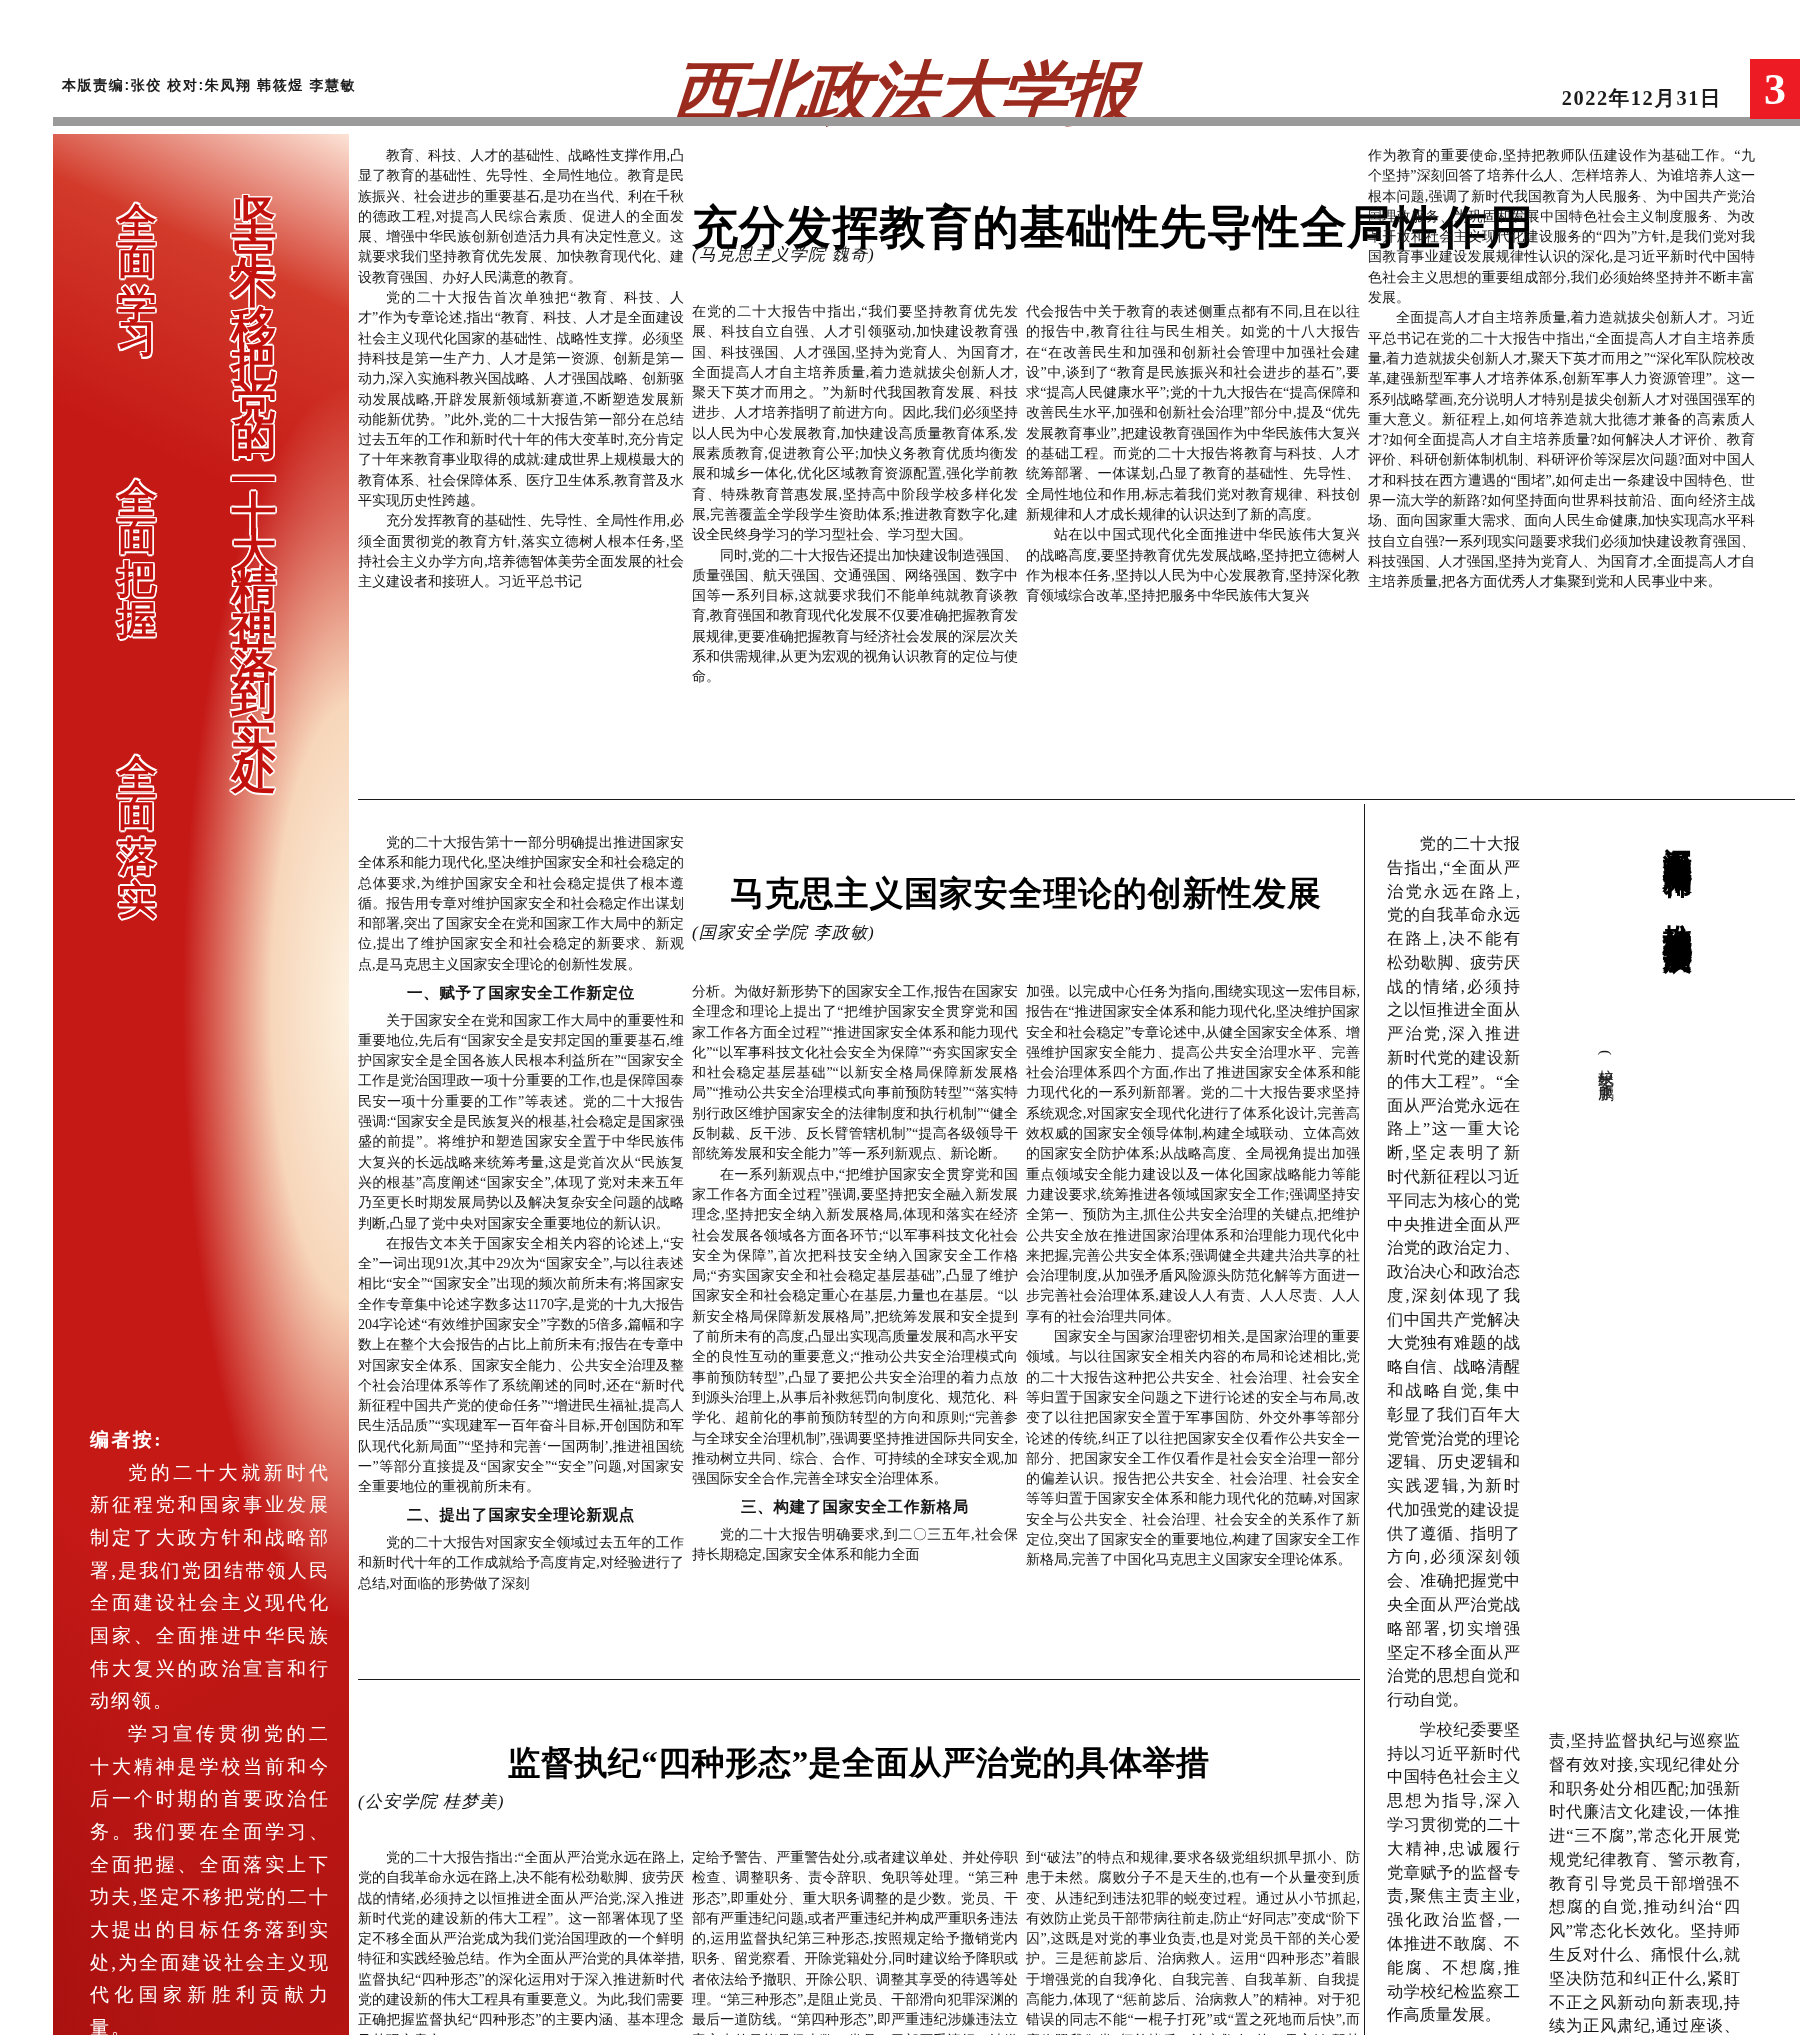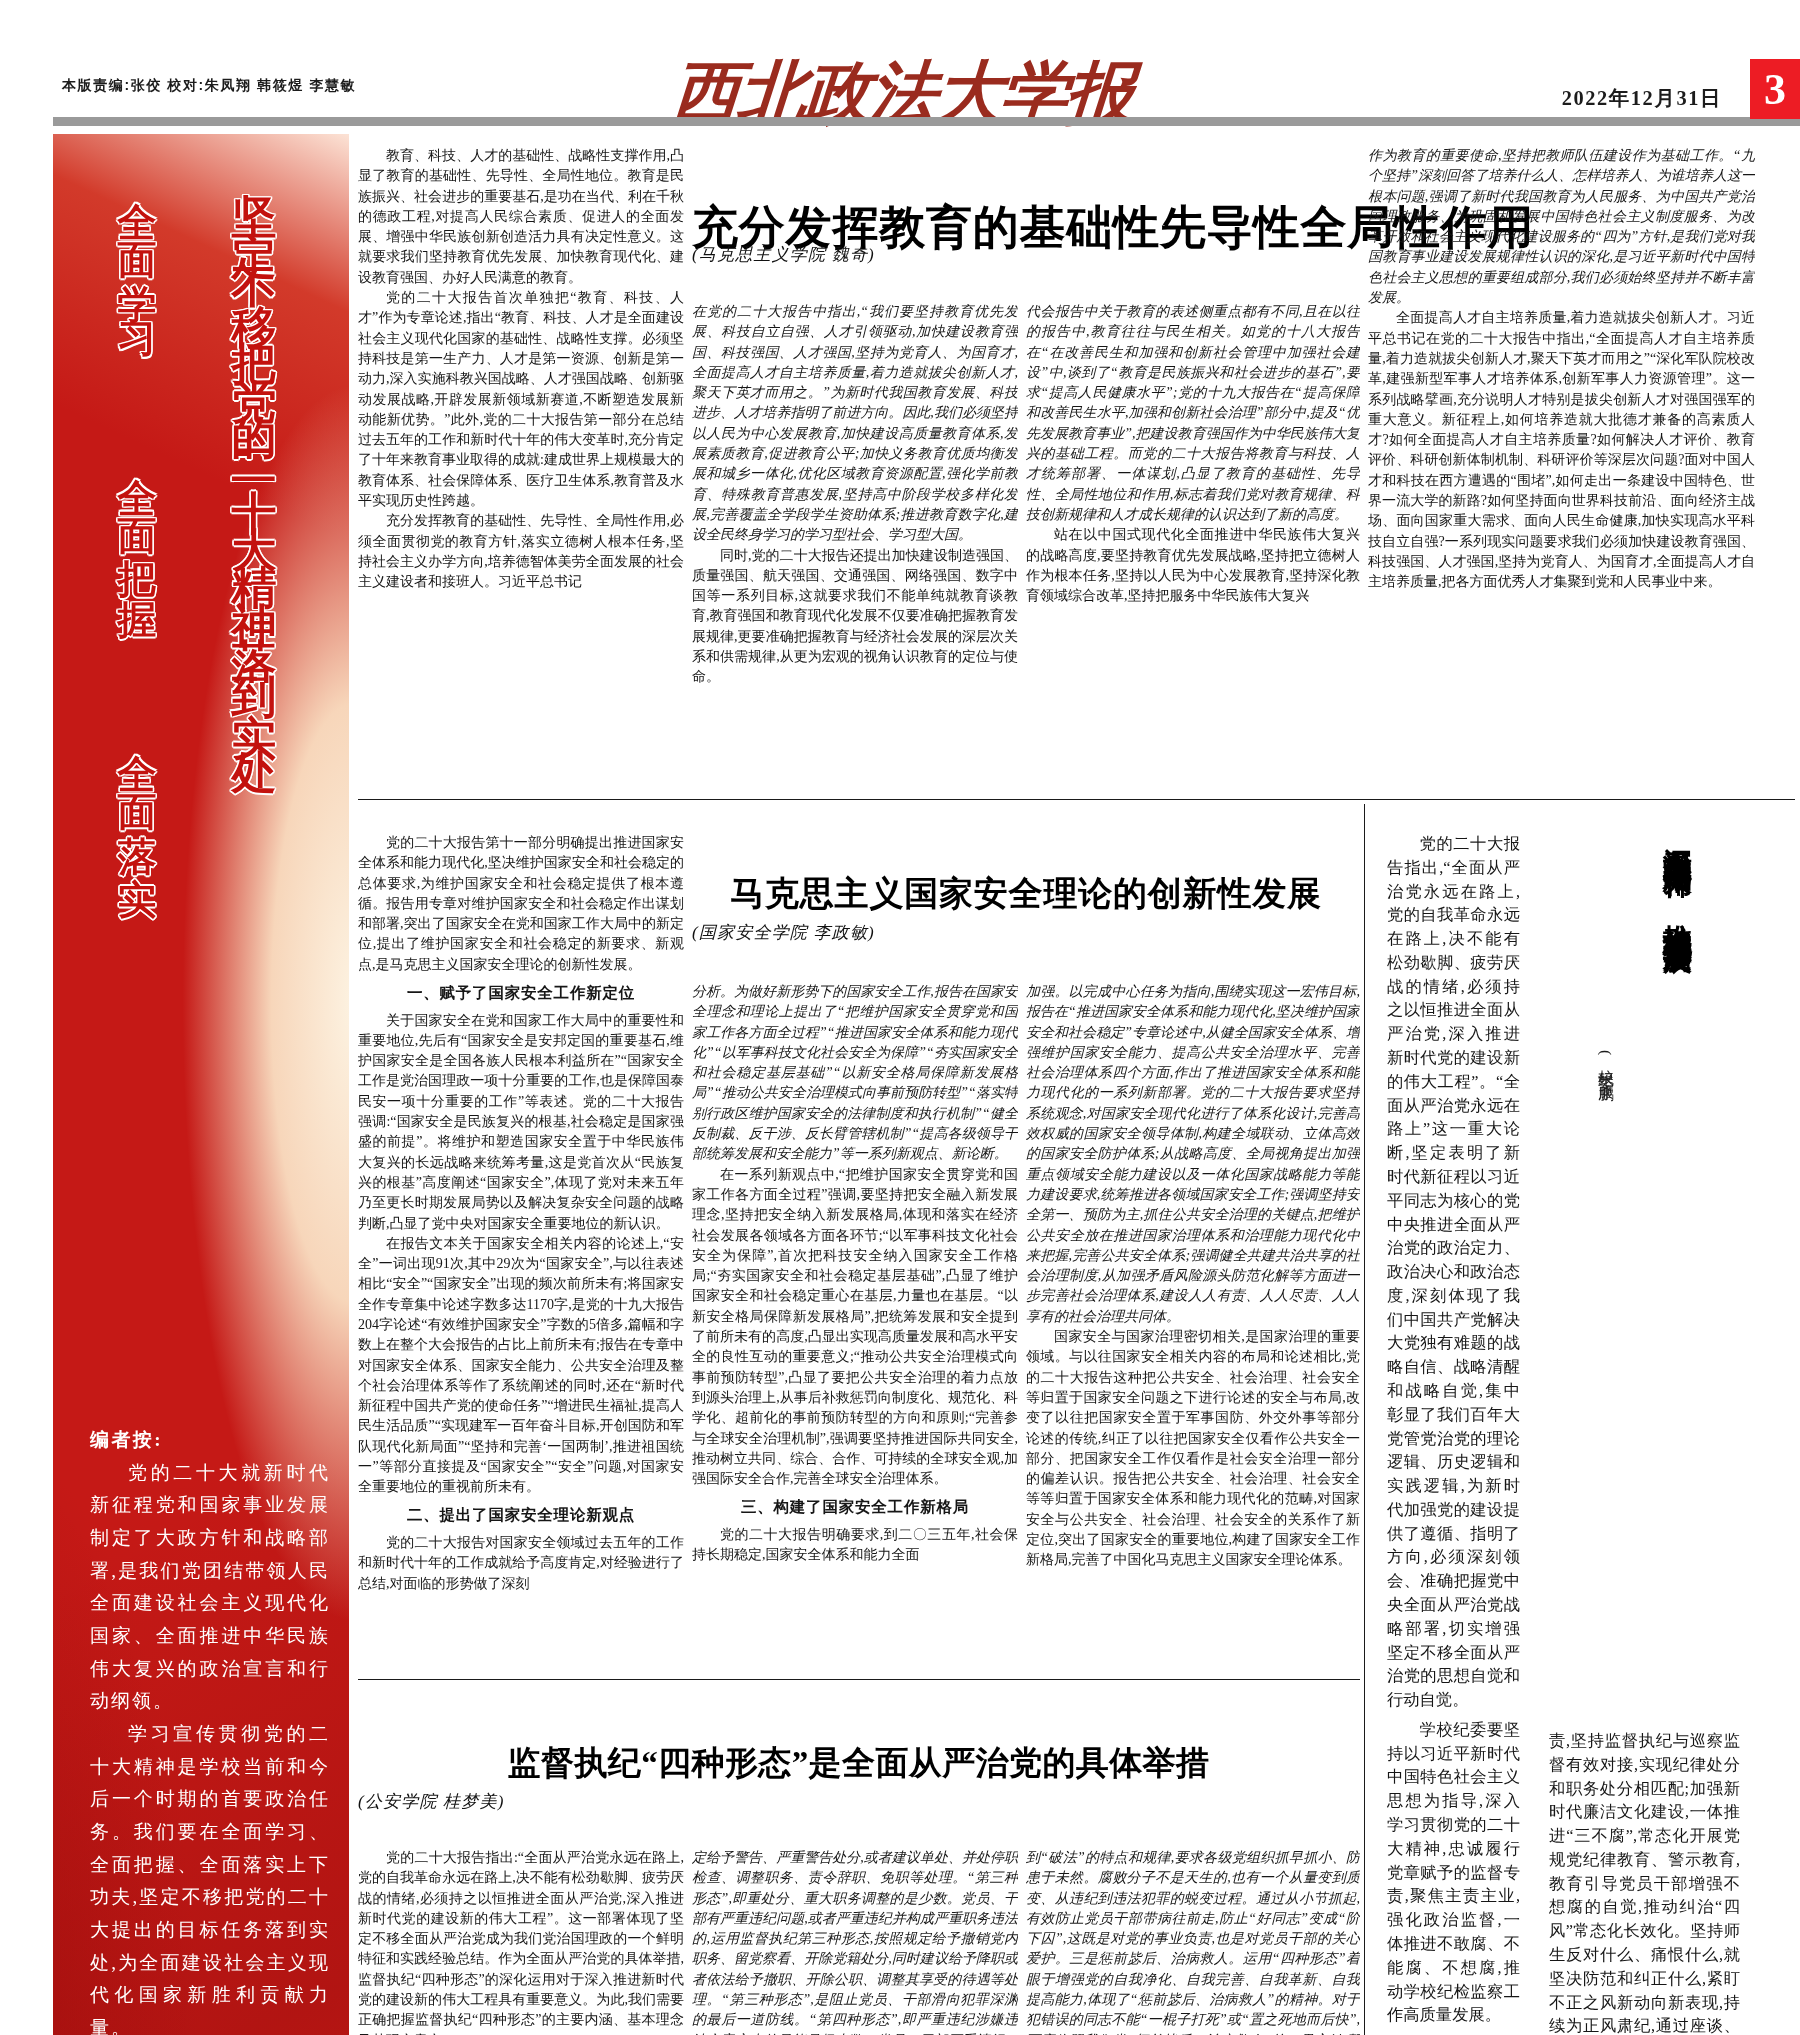--- a/index.html
+++ b/index.html
@@ -33,21 +33,21 @@
   .ednote{left:37px;top:1290px;width:240px;color:#ffffff;font-size:19px;line-height:1.72;text-align:justify;}
   .ednote .lbl{font-weight:bold;letter-spacing:2.4px;}
   .ednote p{margin:0;text-indent:2em;letter-spacing:2px;}
   
   .hrule1{left:358px;top:799px;width:1437px;height:1.2px;background:#1a1a1a;}
   .hrule2{left:358px;top:1679px;width:1002px;height:1.2px;background:#1a1a1a;}
   .vrule{left:1364px;top:804px;width:0.8px;height:1744px;background:#1a1a1a;}
   
   .col{overflow:hidden;text-align:justify;font-size:14px;line-height:1.45;color:#161616;}
   .col p{margin:0;text-indent:2em;}
-  .col p.cont{text-indent:0;font-style:italic;}
+  .col p.cont{text-indent:0;}
   .sub{font-family:"Liberation Sans","DejaVu Sans",sans-serif;font-weight:bold;text-align:center;text-indent:0 !important;
     font-size:15.5px;margin:6.5px 0 !important;letter-spacing:0.8px;}
   .headline{font-weight:900;text-align:center;white-space:nowrap;color:#000;}
   .byline{text-align:left;font-size:17px;letter-spacing:1.2px;color:#111;font-style:italic;}
   
   .a1-title{left:692px;top:166px;width:668px;font-size:46px;letter-spacing:0.8px;}
   .a1-byline{left:692px;top:243px;width:668px;}
   .a1c1{left:358px;top:146px;width:326px;height:608px;}
   .a1c2{left:692px;top:302px;width:326px;height:452px;}
   .a1c3{left:1026px;top:302px;width:334px;height:452px;}

